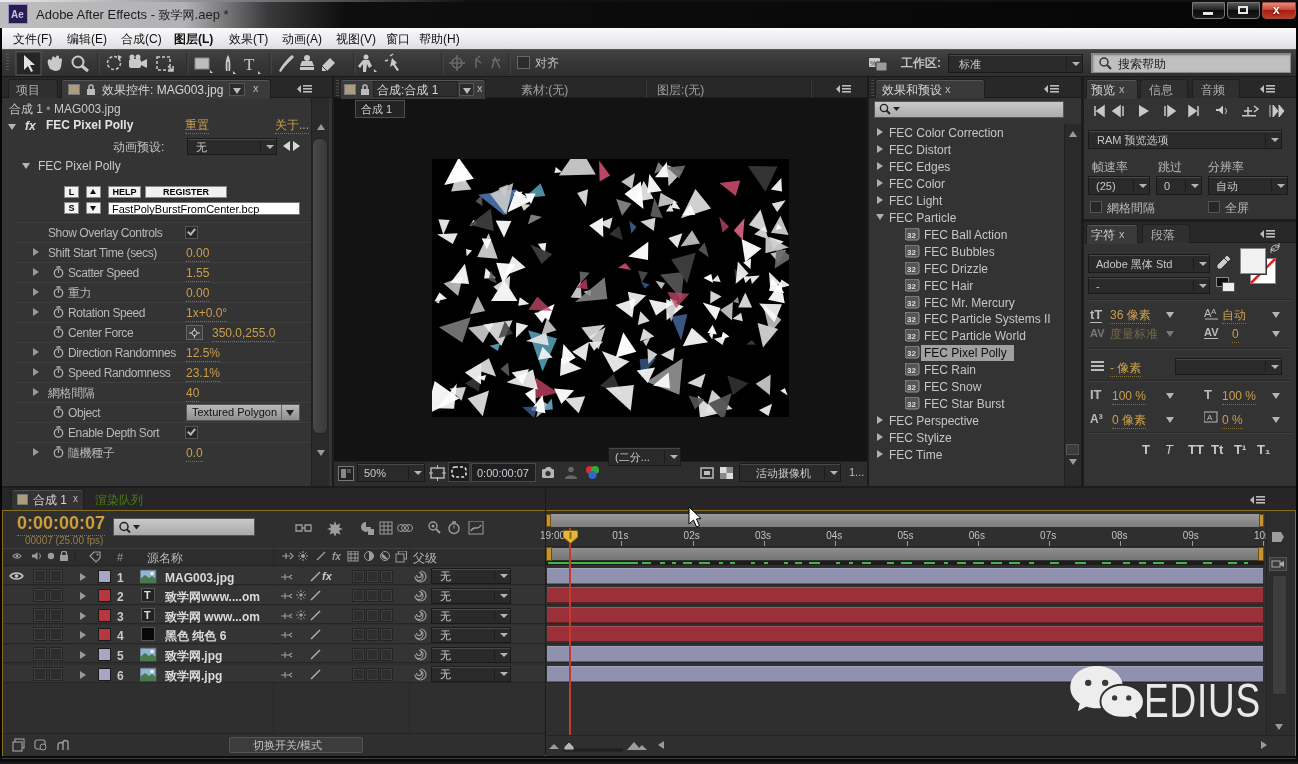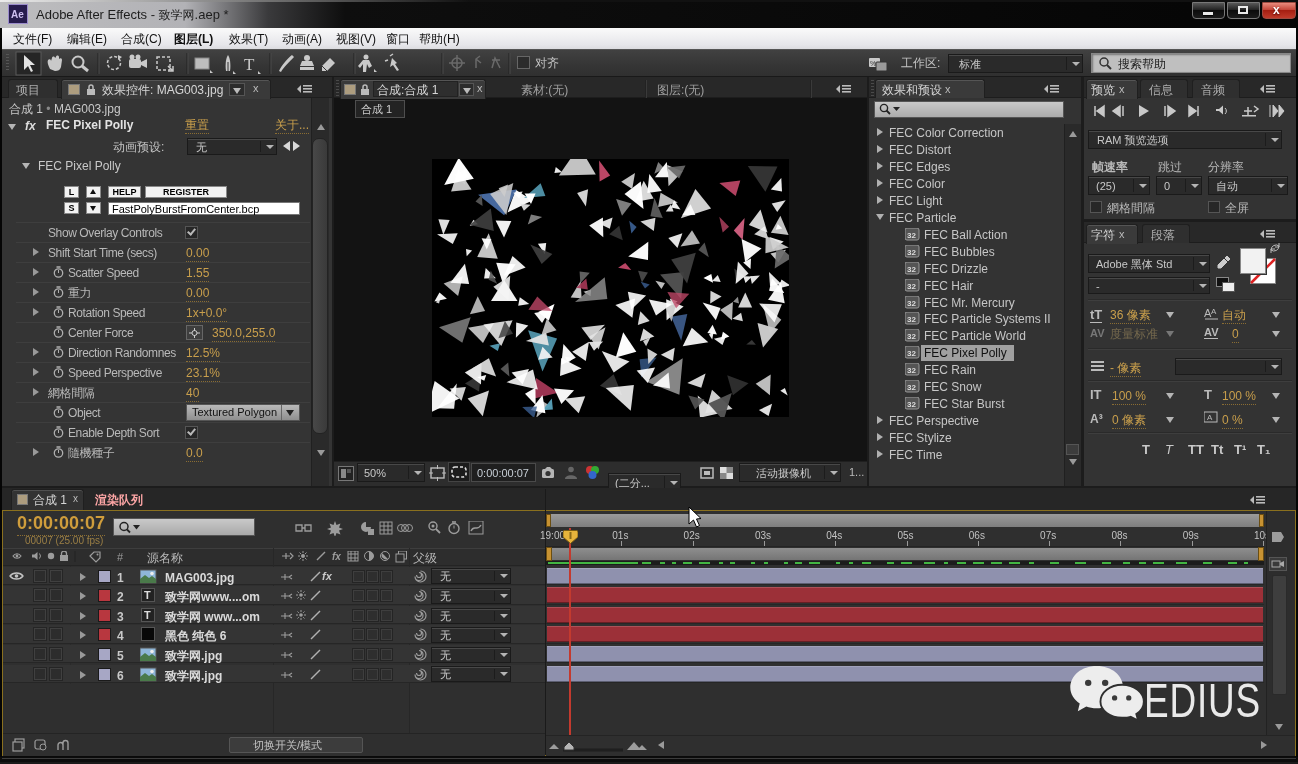--- a/index.html
+++ b/index.html
@@ -87,21 +87,21 @@
     <line x1="507" y1="3" x2="507" y2="24" stroke="#232323"></line>
     <line x1="508" y1="3" x2="508" y2="24" stroke="#4a4a4a"></line>
   </svg>
 <div class="r" style="left:517px;top:56px;width:13px;height:13px;background:#2c2c2c;border:1px solid #666"></div>
 <div class="tx" style="left:535px;top:57px;font-size:12px;color:#c3c3c3;font-weight:normal;">对齐</div>
 <svg class="r" style="left:868px;top:55px" width="22" height="18">
     <rect x="1" y="3" width="11" height="9" rx="1" fill="#c9c9c9"></rect>
     <rect x="8" y="7" width="11" height="9" rx="1" fill="#9a9a9a" stroke="#333"></rect>
     <text x="2" y="11" font-size="7" fill="#333">%</text>
   </svg>
-<div class="tx" style="left:901px;top:57px;font-size:12px;color:#c3c3c3;font-weight:normal;">工作区:</div>
+<div class="tx" style="left:901px;top:57px;font-size:12px;color:#c3c3c3;font-weight:bold;">工作区:</div>
 <div class="dd" style="left:948px;top:54px;width:135px;height:19px">
     <div class="tx" style="left:10px;top:4px">标准</div>
     <div class="ddsep"></div>
     <div class="dda"></div>
   </div>
 <div class="r" style="left:1091px;top:53px;width:200px;height:20px;background:#bfbfbf;border:1px solid #888;box-shadow:inset 1px 1px 2px #777"></div>
 <svg class="r" style="left:1098px;top:56px" width="14" height="14">
     <circle cx="6" cy="6" r="4" fill="none" stroke="#333" stroke-width="1.5"></circle>
     <line x1="9" y1="9" x2="13" y2="13" stroke="#333" stroke-width="2"></line>
   </svg>
@@ -218,21 +218,21 @@
   </svg>
 <div class="tx" style="left:68px;top:347px;font-size:12px;color:#b9b9b9;font-weight:normal;letter-spacing:-0.4px">Direction Randomnes</div>
 <div class="tx" style="left:186px;top:347px;font-size:12px;color:#c99f4c;font-weight:normal;"><span class="orv">12.5%</span></div>
 <div class="r" style="left:16px;top:362px;width:294px;height:1px;background:#3e3e3e"></div>
 <div class="r tri-r" style="left:33px;top:368px;border-width:4px 0 4px 6px;border-color:transparent transparent transparent #999"></div>
 <svg class="r" style="left:53px;top:366px" width="11" height="12">
     <circle cx="5.5" cy="7" r="4.2" fill="none" stroke="#b0b0b0" stroke-width="1.3"></circle>
     <line x1="5.5" y1="7" x2="5.5" y2="4" stroke="#b0b0b0"></line>
     <line x1="3.5" y1="1" x2="7.5" y2="1" stroke="#b0b0b0" stroke-width="1.5"></line>
   </svg>
-<div class="tx" style="left:68px;top:367px;font-size:12px;color:#b9b9b9;font-weight:normal;letter-spacing:-0.4px">Speed Perspective</div>
+<div class="tx" style="left:68px;top:367px;font-size:12px;color:#b9b9b9;font-weight:normal;letter-spacing:-0.4px">Speed Randomness</div>
 <div class="tx" style="left:186px;top:367px;font-size:12px;color:#c99f4c;font-weight:normal;"><span class="orv">23.1%</span></div>
 <div class="r" style="left:16px;top:382px;width:294px;height:1px;background:#3e3e3e"></div>
 <div class="r tri-r" style="left:33px;top:388px;border-width:4px 0 4px 6px;border-color:transparent transparent transparent #999"></div>
 <div class="tx" style="left:48px;top:387px;font-size:12px;color:#b9b9b9;font-weight:normal;letter-spacing:-0.4px">網格間隔</div>
 <div class="tx" style="left:186px;top:387px;font-size:12px;color:#c99f4c;font-weight:normal;"><span class="orv">40</span></div>
 <div class="r" style="left:16px;top:402px;width:294px;height:1px;background:#3e3e3e"></div>
 <svg class="r" style="left:53px;top:406px" width="11" height="12">
     <circle cx="5.5" cy="7" r="4.2" fill="none" stroke="#b0b0b0" stroke-width="1.3"></circle>
     <line x1="5.5" y1="7" x2="5.5" y2="4" stroke="#b0b0b0"></line>
     <line x1="3.5" y1="1" x2="7.5" y2="1" stroke="#b0b0b0" stroke-width="1.5"></line>
@@ -500,21 +500,21 @@
   </svg>
 <svg class="r" style="left:564px;top:466px" width="14" height="13">
     <circle cx="7" cy="3.5" r="2.8" fill="#666"></circle>
     <path d="M1 13 c0 -5 12 -5 12 0 z" fill="#666"></path>
   </svg>
 <svg class="r" style="left:583px;top:465px" width="19" height="15">
     <circle cx="7" cy="5" r="4" fill="#c33"></circle>
     <circle cx="12" cy="5" r="4" fill="#3a3"></circle>
     <circle cx="9.5" cy="10" r="4" fill="#36c"></circle>
   </svg>
-<div class="dd" style="left:608px;top:473px;width:73px;height:19px">
+<div class="dd" style="left:608px;top:447px;width:73px;height:19px">
     <div class="tx" style="left:6px;top:4px">(二分...</div>
     <div class="ddsep"></div>
     <div class="dda"></div>
   </div>
 <svg class="r" style="left:699px;top:465px" width="17" height="16">
     <rect x="2" y="3" width="12" height="10" fill="none" stroke="#bbb" stroke-width="1.5"></rect>
     <rect x="5" y="6" width="6" height="4" fill="#bbb"></rect>
   </svg>
 <svg class="r" style="left:719px;top:465px" width="16" height="16">
     <rect x="1" y="2" width="13" height="12" fill="#888"></rect>
@@ -649,21 +649,21 @@
     <path d="M133 4 a4 4 0 0 1 0 6" stroke="#c9c9c9" fill="none"></path>
     <path d="M152 7 h8 M156 3 v8 M162 2 l4 3 -4 3" stroke="#c9c9c9" fill="none" stroke-width="1.5"></path>
     <rect x="150" y="11" width="14" height="1.5" fill="#c9c9c9"></rect>
     <path d="M178 1 v12 M181 1 l5 6 -5 6 z M187 1 l5 6 -5 6 z" stroke="#c9c9c9" fill="#c9c9c9"></path>
   </svg>
 <div class="dd" style="left:1088px;top:130px;width:194px;height:19px">
     <div class="tx" style="left:8px;top:4px">RAM 预览选项</div>
     <div class="ddsep"></div>
     <div class="dda"></div>
   </div>
-<div class="tx" style="left:1092px;top:161px;font-size:12px;color:#b9b9b9;font-weight:bold;">帧速率</div>
+<div class="tx" style="left:1092px;top:161px;font-size:12px;color:#b9b9b9;font-weight:normal;">帧速率</div>
 <div class="tx" style="left:1158px;top:161px;font-size:12px;color:#b9b9b9;font-weight:normal;">跳过</div>
 <div class="tx" style="left:1208px;top:161px;font-size:12px;color:#b9b9b9;font-weight:normal;">分辨率</div>
 <div class="dd" style="left:1088px;top:176px;width:62px;height:19px">
     <div class="tx" style="left:7px;top:4px">(25)</div>
     <div class="ddsep"></div>
     <div class="dda"></div>
   </div>
 <div class="dd" style="left:1156px;top:176px;width:46px;height:19px">
     <div class="tx" style="left:7px;top:4px">0</div>
     <div class="ddsep"></div>
@@ -768,21 +768,21 @@
 <div class="r" style="left:2px;top:488px;width:1294px;height:268px;background:#2f2f2f"></div>
 <div class="r" style="left:2px;top:488px;width:1294px;height:22px;background:#262626"></div>
 <div class="r" style="left:2px;top:510px;width:1294px;height:1px;background:#8a701e"></div>
 <div class="r" style="left:2px;top:510px;width:1px;height:246px;background:#8a701e"></div>
 <div class="r" style="left:1295px;top:510px;width:1px;height:246px;background:#8a701e"></div>
 <div class="r" style="left:2px;top:755px;width:1294px;height:1px;background:#8a701e"></div>
 <div class="r" style="left:11px;top:489px;width:73px;height:21px;background:#333;border:1px solid #1f1f1f;border-bottom:none;border-radius:3px 3px 0 0;box-shadow:inset 0 1px 0 #505050"></div>
 <div class="r" style="left:17px;top:494px;width:11px;height:11px;background:#ad9d7f;border:1px solid #777"></div>
 <div class="tx" style="left:33px;top:494px;font-size:12px;color:#d6d6d6;font-weight:normal;">合成 1</div>
 <div class="tx" style="left:73px;top:494px;font-size:10px;color:#bbb;font-weight:normal;">x</div>
-<div class="tx" style="left:95px;top:494px;font-size:12px;color:#fca5a5;font-weight:bold;">渲染队列</div>
+<div class="tx" style="left:95px;top:494px;font-size:12px;color:#4d7c0f;font-weight:normal;">渲染队列</div>
 <div class="tx" style="left:17px;top:514px;font-size:18px;color:#cf9d3c;font-weight:bold;letter-spacing:0px"><span style="border-bottom:1px dotted #8a6d33;padding-bottom:2px">0:00:00:07</span></div>
 <div class="tx" style="left:25px;top:536px;font-size:10px;color:#9b7f45;font-weight:normal;">00007 (25.00 fps)</div>
 <div class="r" style="left:113px;top:518px;width:142px;height:18px;background:linear-gradient(#c9c9c9,#a9a9a9);border:1px solid #555"></div>
 <svg class="r" style="left:118px;top:521px" width="24" height="13">
     <circle cx="6" cy="5.5" r="4" fill="none" stroke="#222" stroke-width="1.5"></circle>
     <line x1="9" y1="8.5" x2="12" y2="11.5" stroke="#222" stroke-width="1.8"></line>
     <path d="M15 4 l3.5 4.5 3.5 -4.5 z" fill="#222"></path>
   </svg>
 <svg class="r" style="left:295px;top:521px" width="200" height="15">
     <path d="M1 4 h6 v6 h-6 z M10 4 h6 v6 h-6 z M7 7 h3" stroke="#9c9c9c" fill="none" stroke-width="1.3"></path>

